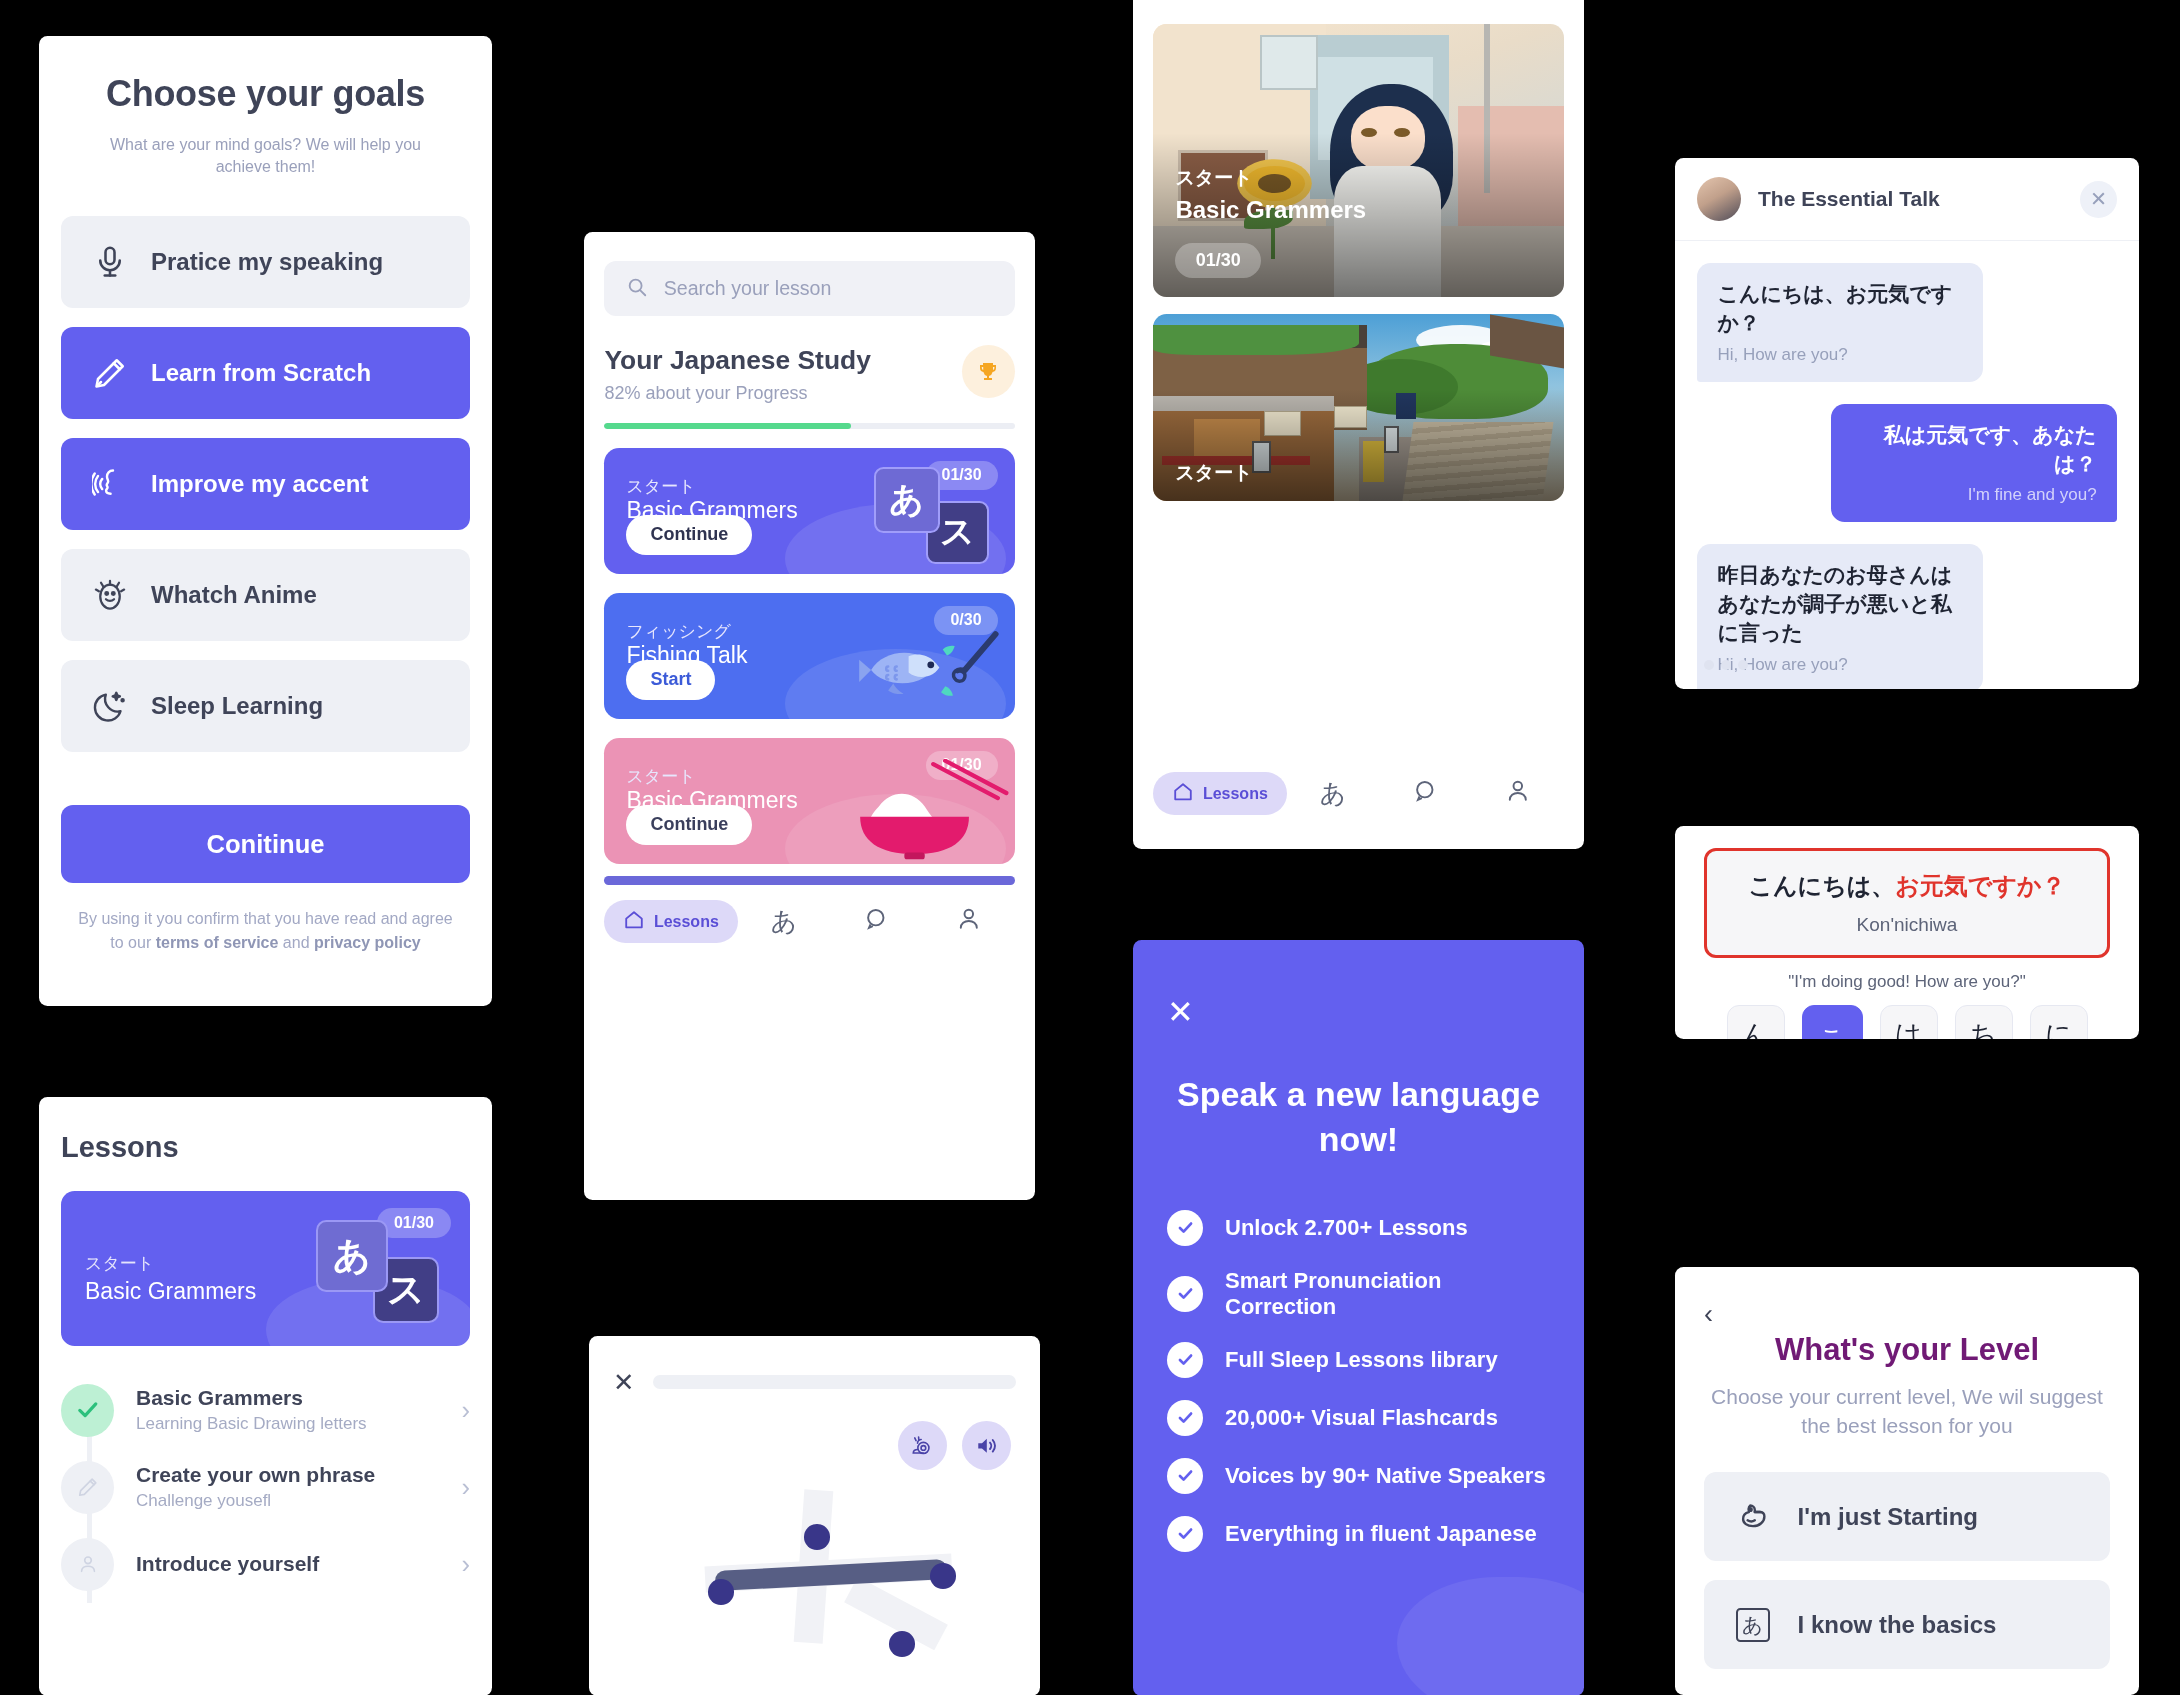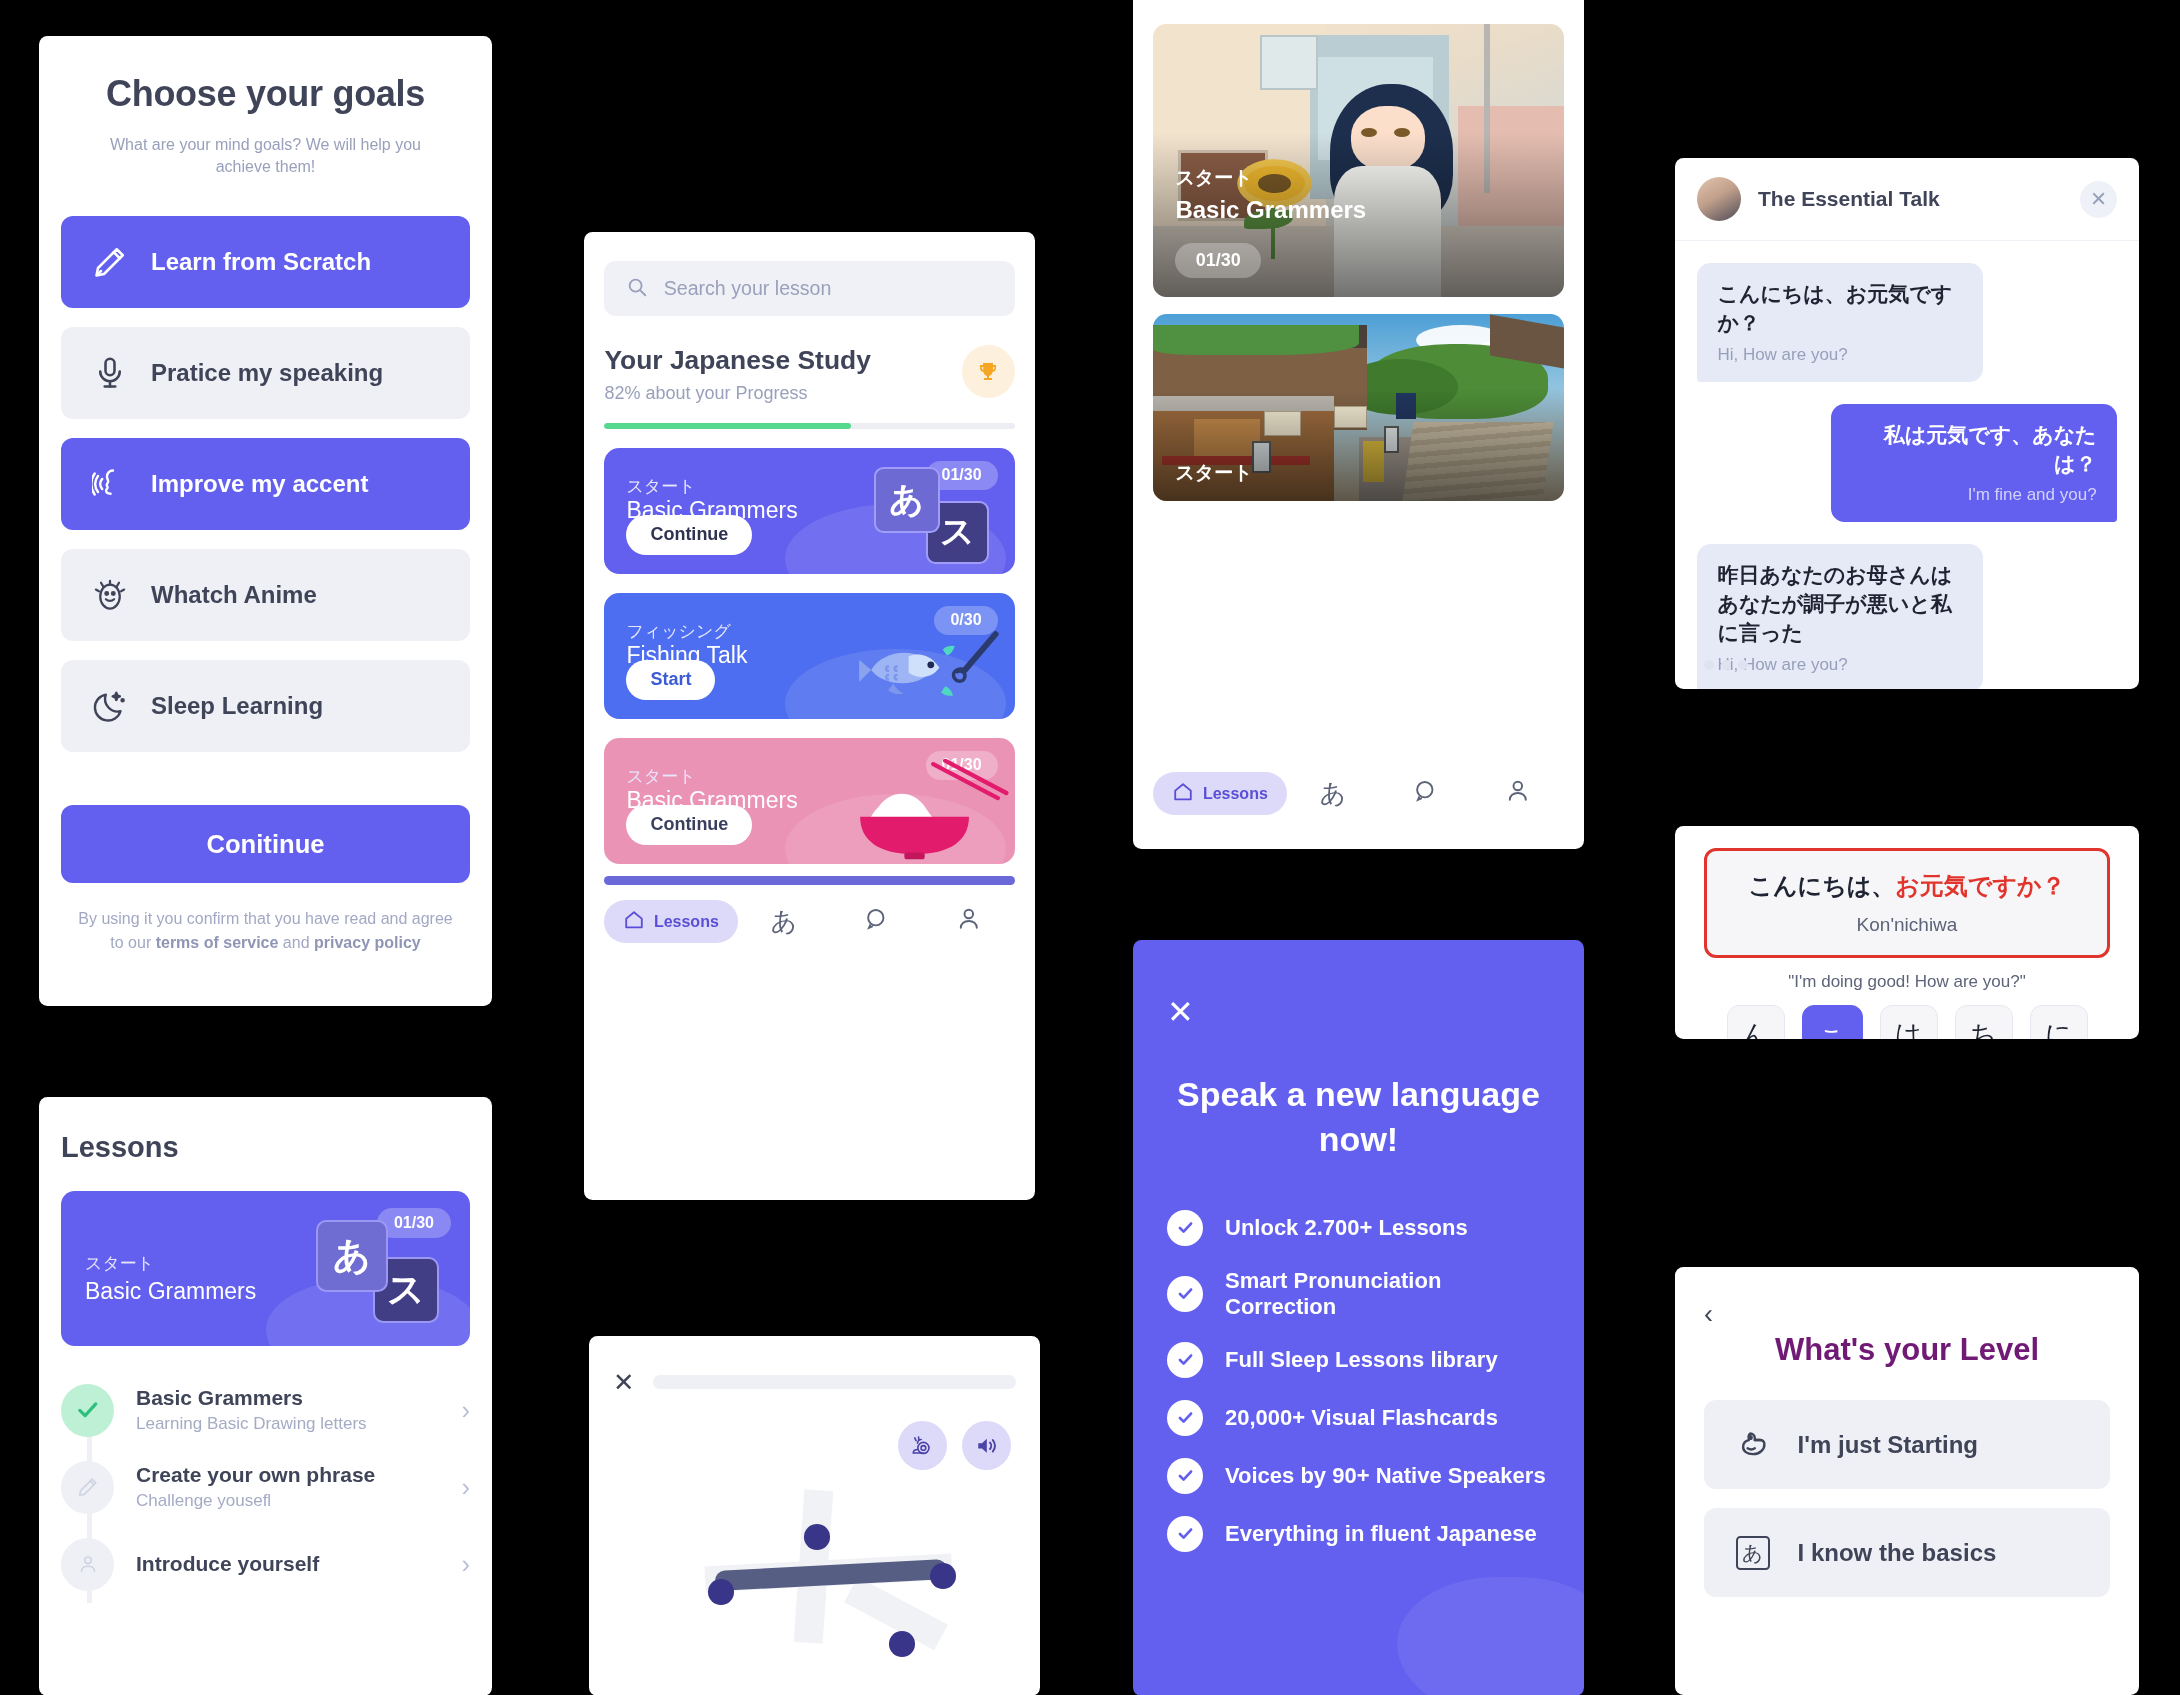--- a/index.html
+++ b/index.html
@@ -284,41 +284,41 @@
 <body>
 
 <div class="stage">
 
   <div class="card" id="goals">
     <div class="h1 title">Choose your goals</div>
     <div class="sub desc">What are your mind goals? We will help you achieve them!</div>
 
     <div class="goal-list">
 
-      <div class="goal active">
-        <span class="gicon">
-          <svg viewBox="0 0 24 24" fill="none" stroke="#ffffff" stroke-width="1.7" stroke-linecap="round" stroke-linejoin="round">
-            <path d="M16.5 3.5l4 4L8 20l-5 1 1-5z"></path>
-              <path d="M14.5 5.5l4 4"></path>
-              <path d="M4 20l2-2"></path>
-          </svg>
-        </span>
-        <span class="glabel">Learn from Scratch</span>
-      </div>
-
       <div class="goal">
         <span class="gicon">
           <svg viewBox="0 0 24 24" fill="none" stroke="#3f4458" stroke-width="1.7" stroke-linecap="round">
             <rect x="9" y="2.5" width="6" height="11" rx="3"></rect>
               <path d="M5.5 11a6.5 6.5 0 0013 0"></path>
               <path d="M12 17.5V21"></path>
               <path d="M8.5 21h7"></path>
           </svg>
         </span>
         <span class="glabel">Pratice my speaking</span>
+      </div>
+
+      <div class="goal active">
+        <span class="gicon">
+          <svg viewBox="0 0 24 24" fill="none" stroke="#ffffff" stroke-width="1.7" stroke-linecap="round" stroke-linejoin="round">
+            <path d="M16.5 3.5l4 4L8 20l-5 1 1-5z"></path>
+              <path d="M14.5 5.5l4 4"></path>
+              <path d="M4 20l2-2"></path>
+          </svg>
+        </span>
+        <span class="glabel">Learn from Scratch</span>
       </div>
 
       <div class="goal active">
         <span class="gicon">
           <svg viewBox="0 0 24 24" fill="none" stroke="#ffffff" stroke-width="1.6" stroke-linecap="round">
             <path d="M14 3c-2.5 0-4 2-4 4 0 1.6.8 2.3.8 3.4 0 .9-1 1.2-1 2.2 0 .7.6 1 .6 1.7 0 .9-1 1-1 2.1 0 1.4 1.4 2.1 3 2.1"></path>
             <path d="M6.8 8.6a5 5 0 000 6.8M4 6.6a8.6 8.6 0 000 10.8M1.8 5a12 12 0 000 14"></path>
           </svg>
         </span>
         <span class="glabel">Improve my accent</span>
@@ -733,20 +733,21 @@
       <div class="key sel">こ</div>
       <div class="key">は</div>
       <div class="key">ち</div>
       <div class="key">に</div>
     </div>
   </div>
 
   <div class="card" id="level">
     <span class="back">‹</span>
     <div class="lt">What's your Level</div>
+    <div class="ls">Choose your current level, We wil suggest the best lesson for you</div>
     <div class="lvlist">
       <div class="lvitem">
         <span class="lvicon">
           <svg width="36" height="36" viewBox="0 0 24 24" fill="none" stroke="#3f4458" stroke-width="1.6" stroke-linecap="round" stroke-linejoin="round">
             <path d="M10.2 4.3a3 3 0 013 3v1.4h3.2c2 0 3.2 1.2 3.2 3 0 3.4-3.2 6.4-7.6 6.4-4 0-6.6-2-6.6-4.8 0-2.4 1.7-4 3.8-4.5V7.3a3 3 0 011-3z"></path>
             <circle cx="10.2" cy="7" r="0.9" fill="#3f4458"></circle>
             <path d="M13.2 8.7h3.6"></path>
             <path d="M8.4 14.2c1.5 1 3.4 1 4.8 0"></path>
           </svg>
         </span>

